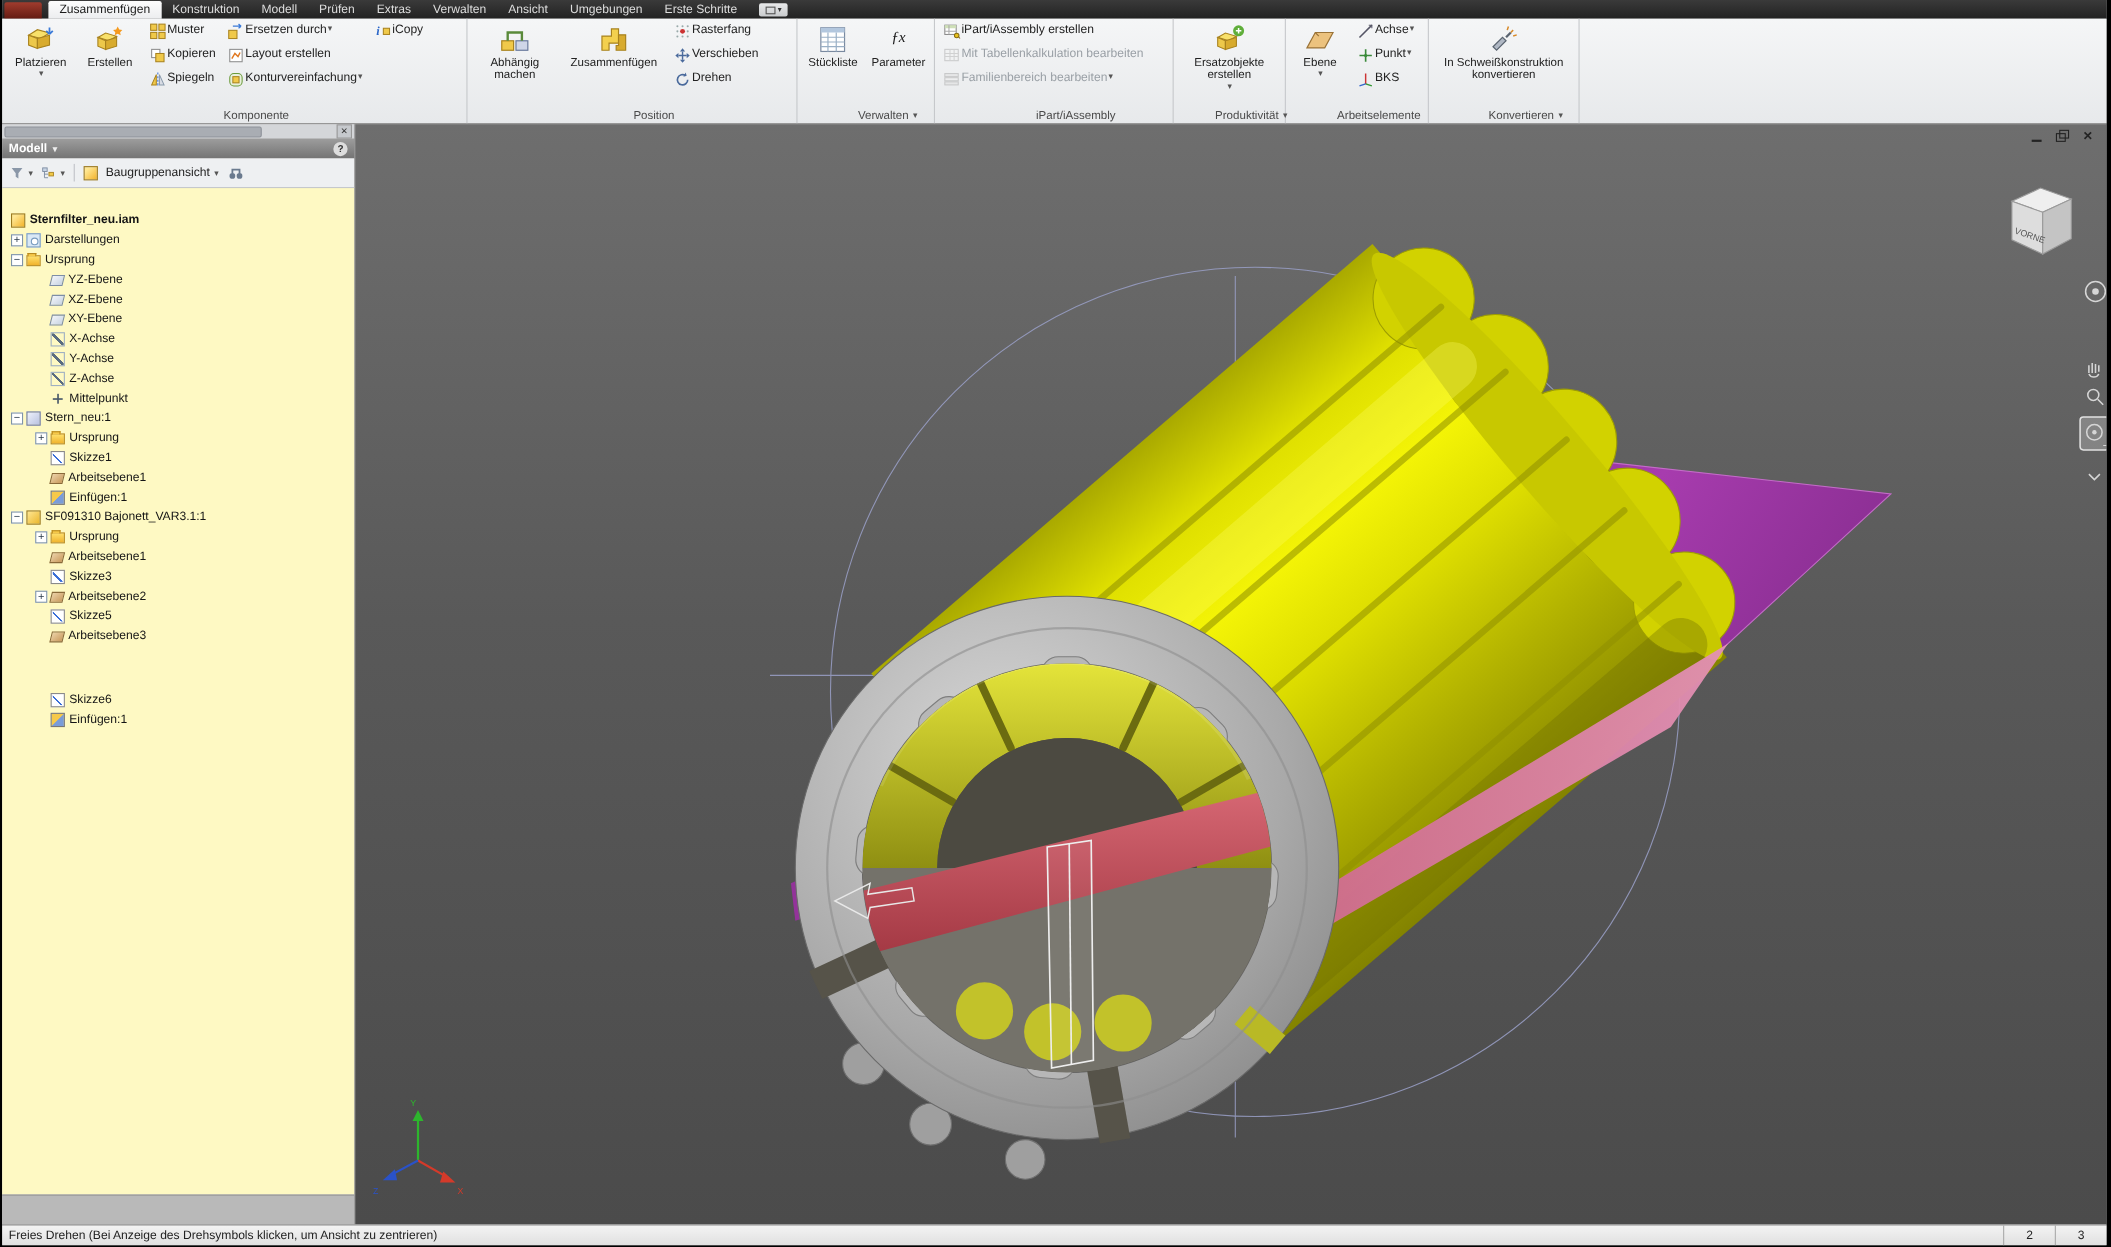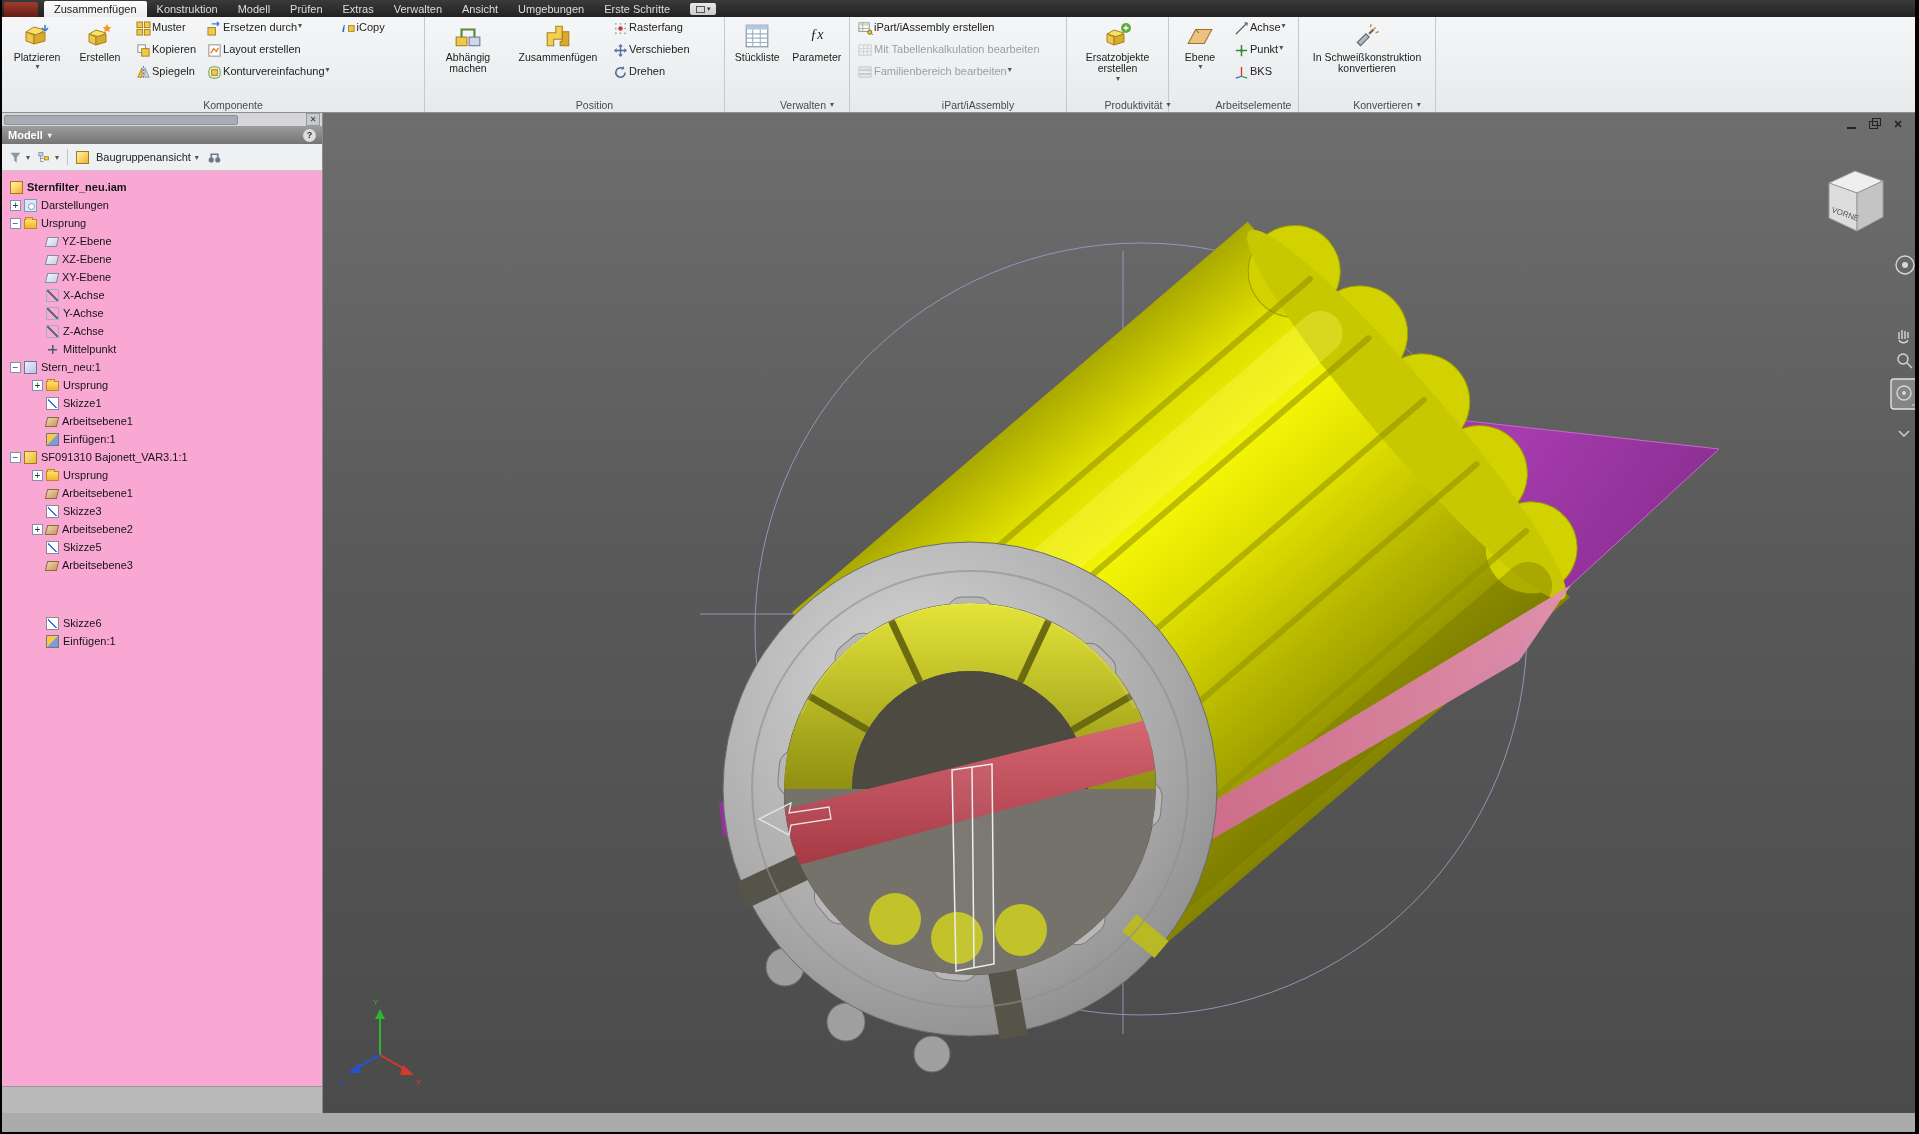--- a/index.html
+++ b/index.html
@@ -47,21 +47,21 @@
     color:#333;background:#c6c9cd;border:1px solid #999;}
   .phead{height:18px;background:linear-gradient(#9d9d9d,#747474);color:#fff;font-size:11px;font-weight:bold;
     display:flex;align-items:center;padding:0 6px;gap:4px;flex:none;}
   .phead .dd{color:#eee;}
   .phelp{margin-left:auto;width:13px;height:13px;border-radius:50%;background:#ddd;color:#333;
     font-size:9px;line-height:13px;text-align:center;font-weight:bold;}
   .ptool{height:26px;background:#eef0f2;border-bottom:1px solid #c5c8cc;display:flex;align-items:center;
     gap:2px;padding:0 4px;font-size:11px;color:#222;flex:none;}
   .ptbtn{display:flex;align-items:center;gap:3px;padding:1px 3px;border-radius:2px;}
   .psep{width:1px;height:16px;background:#c0c3c7;margin:0 3px;}
-  .ptree{flex:1;background:#f9a8d4;overflow:hidden;padding-top:7px;}
+  .ptree{flex:1;background:#fef9c3;overflow:hidden;padding-top:20px;}
   .pfoot{height:26px;background:#b9b9b9;border-top:1px solid #979797;flex:none;}
   .trow{display:flex;align-items:center;height:18px;font-size:11px;color:#141414;white-space:nowrap;}
   .trow.bold{font-weight:bold;}
   .tw{width:11px;height:11px;flex:none;margin-right:3px;border:1px solid #7f94a8;background:#fff;
     color:#2a3a4a;font-size:10px;line-height:9px;text-align:center;box-sizing:border-box;}
   .twsp{width:14px;flex:none;}
   .ti{width:13px;height:13px;flex:none;margin-right:4px;box-sizing:border-box;position:relative;display:inline-block;}
   .ti-assembly{background:linear-gradient(135deg,#ffe792 20%,#f2b32c);border:1px solid #9c7a1f;}
   .ti-representations{background:#d9e8f6;border:1px solid #7a9cbf;}
   .ti-representations::after{content:"";position:absolute;left:3px;top:3px;width:5px;height:5px;border-radius:50%;
@@ -784,14 +784,19 @@
       </g>
     </svg>
 
     <div class="winctl">
       <span class="wbtn wmin"></span>
       <span class="wbtn wres"></span>
       <span class="wbtn wclose">✕</span>
     </div>
   </div>
 
+  <div class="statusbar">
+    <span class="smsg">Freies Drehen (Bei Anzeige des Drehsymbols klicken, um Ansicht zu zentrieren)</span>
+    <span class="scell">2</span>
+    <span class="scell">3</span>
+  </div>
 
 </div>
 
 </body></html>

